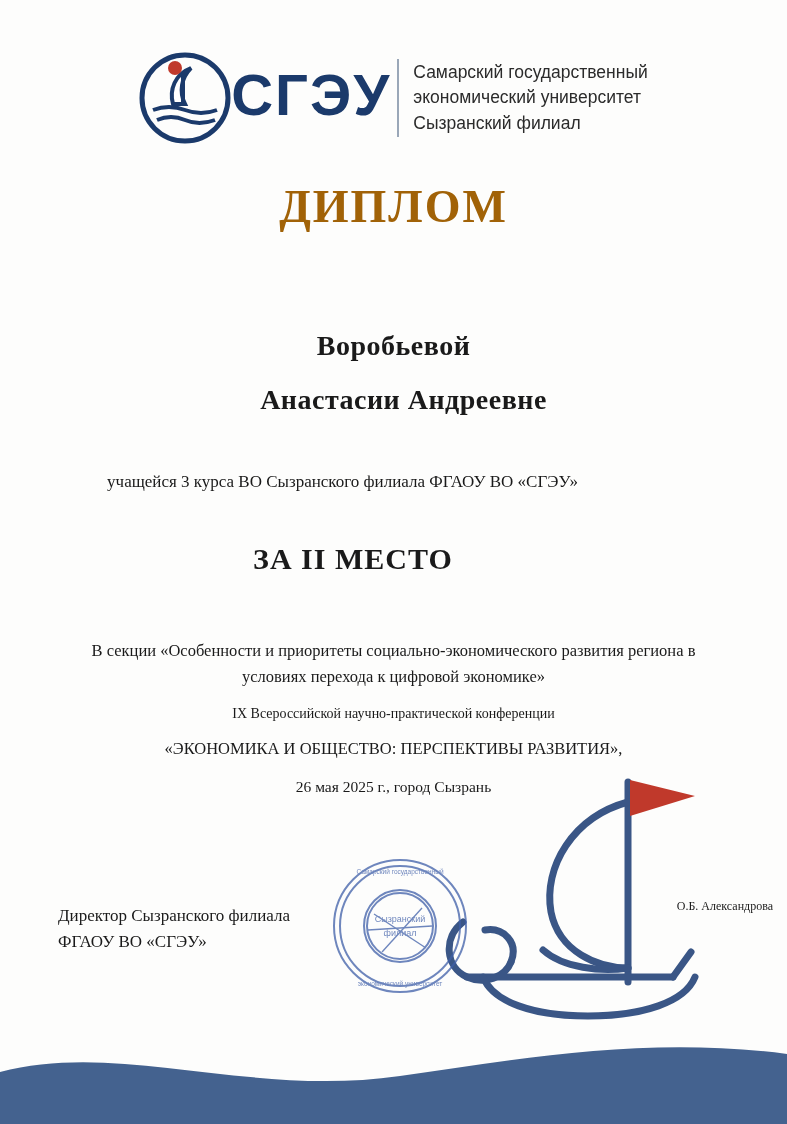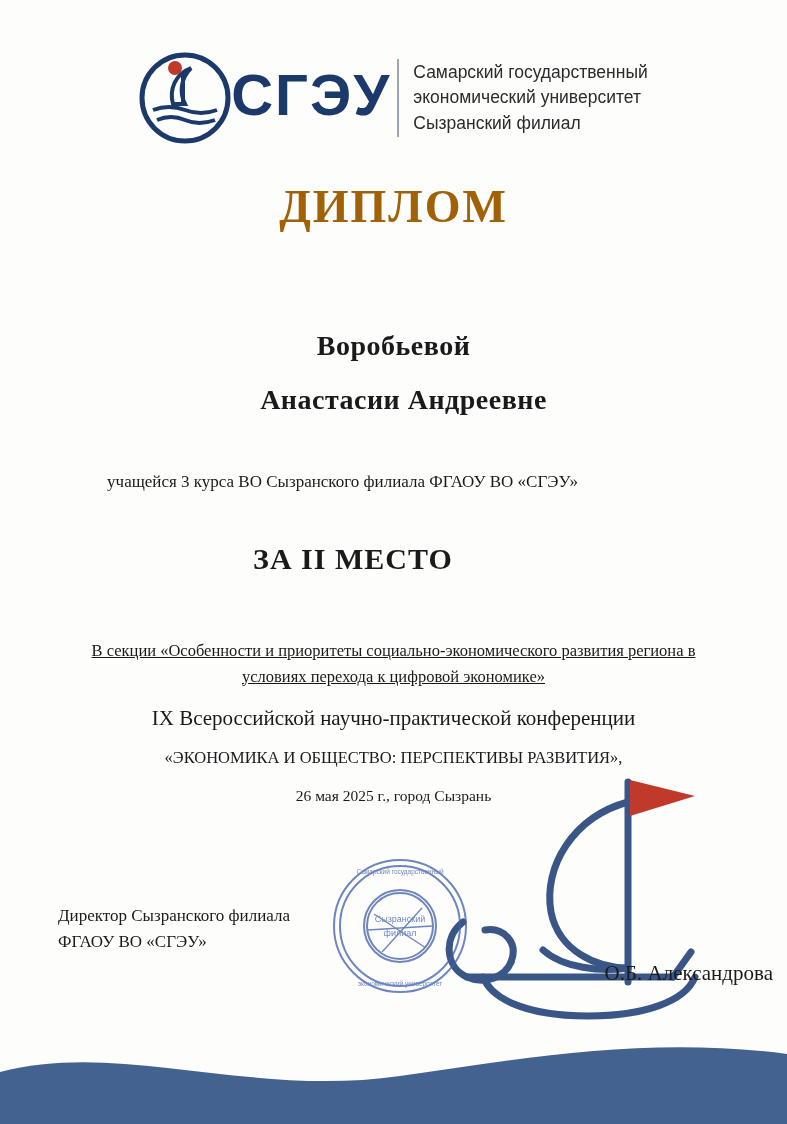--- a/index.html
+++ b/index.html
@@ -126,24 +126,23 @@
     position: absolute;
     top: 638px;
     left: 0;
     width: 787px;
     text-align: center;
   }
   .details .section {
     font-size: 16.5px;
     line-height: 1.55;
     padding: 0 46px;
-    text-decoration: underline;
   }
   .details .conference {
-    font-size: 21px;
+    font-size: 14px;
     margin-top: 17px;
   }
   .details .conf-name {
     font-size: 16.5px;
     margin-top: 17px;
   }
   .details .date {
     font-size: 15.5px;
     margin-top: 19px;
   }
@@ -151,23 +150,23 @@
   
   .sign-left {
     position: absolute;
     top: 903px;
     left: 58px;
     font-size: 17px;
     line-height: 1.5;
   }
   .sign-right {
     position: absolute;
-    top: 961px;
+    top: 899px;
     right: 14px;
-    font-size: 21px;
+    font-size: 12px;
     text-align: center;
   }
 
   
   .stamp {
     position: absolute;
     left: 330px;
     top: 856px;
     width: 140px;
     height: 140px;

